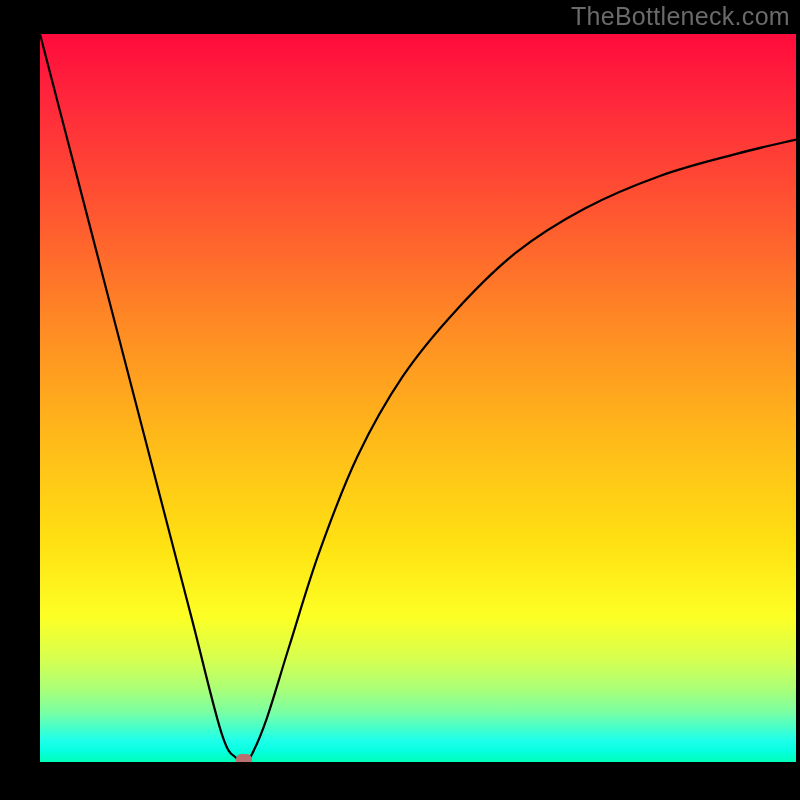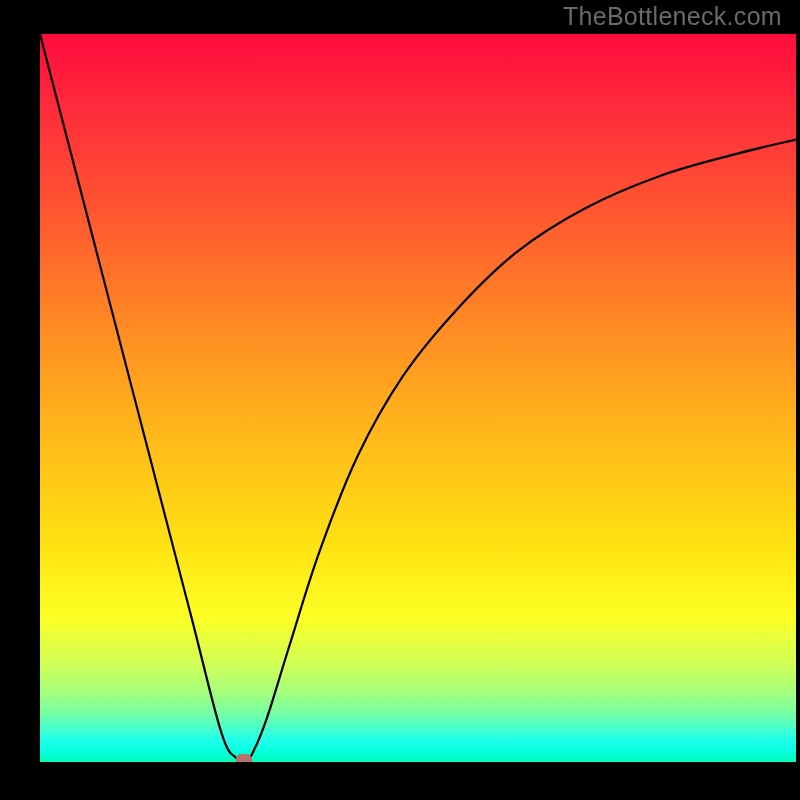--- a/index.html
+++ b/index.html
@@ -7,21 +7,21 @@
   body { font-family: Arial, Helvetica, sans-serif; background: #000; position: relative; }
   .outer-frame {
     position: absolute;
     left: 0; top: 0;
     width: 800px; height: 800px;
     background: #000000;
   }
   .watermark {
     position: absolute;
     top: 2px;
-    right: 18px;
+    right: 10px;
     color: #6a6a6a;
     font-size: 25px;
     font-weight: 500;
     letter-spacing: 0.3px;
     z-index: 10;
   }
   .plot-area {
     position: absolute;
     left: 40px;
     top: 34px;

